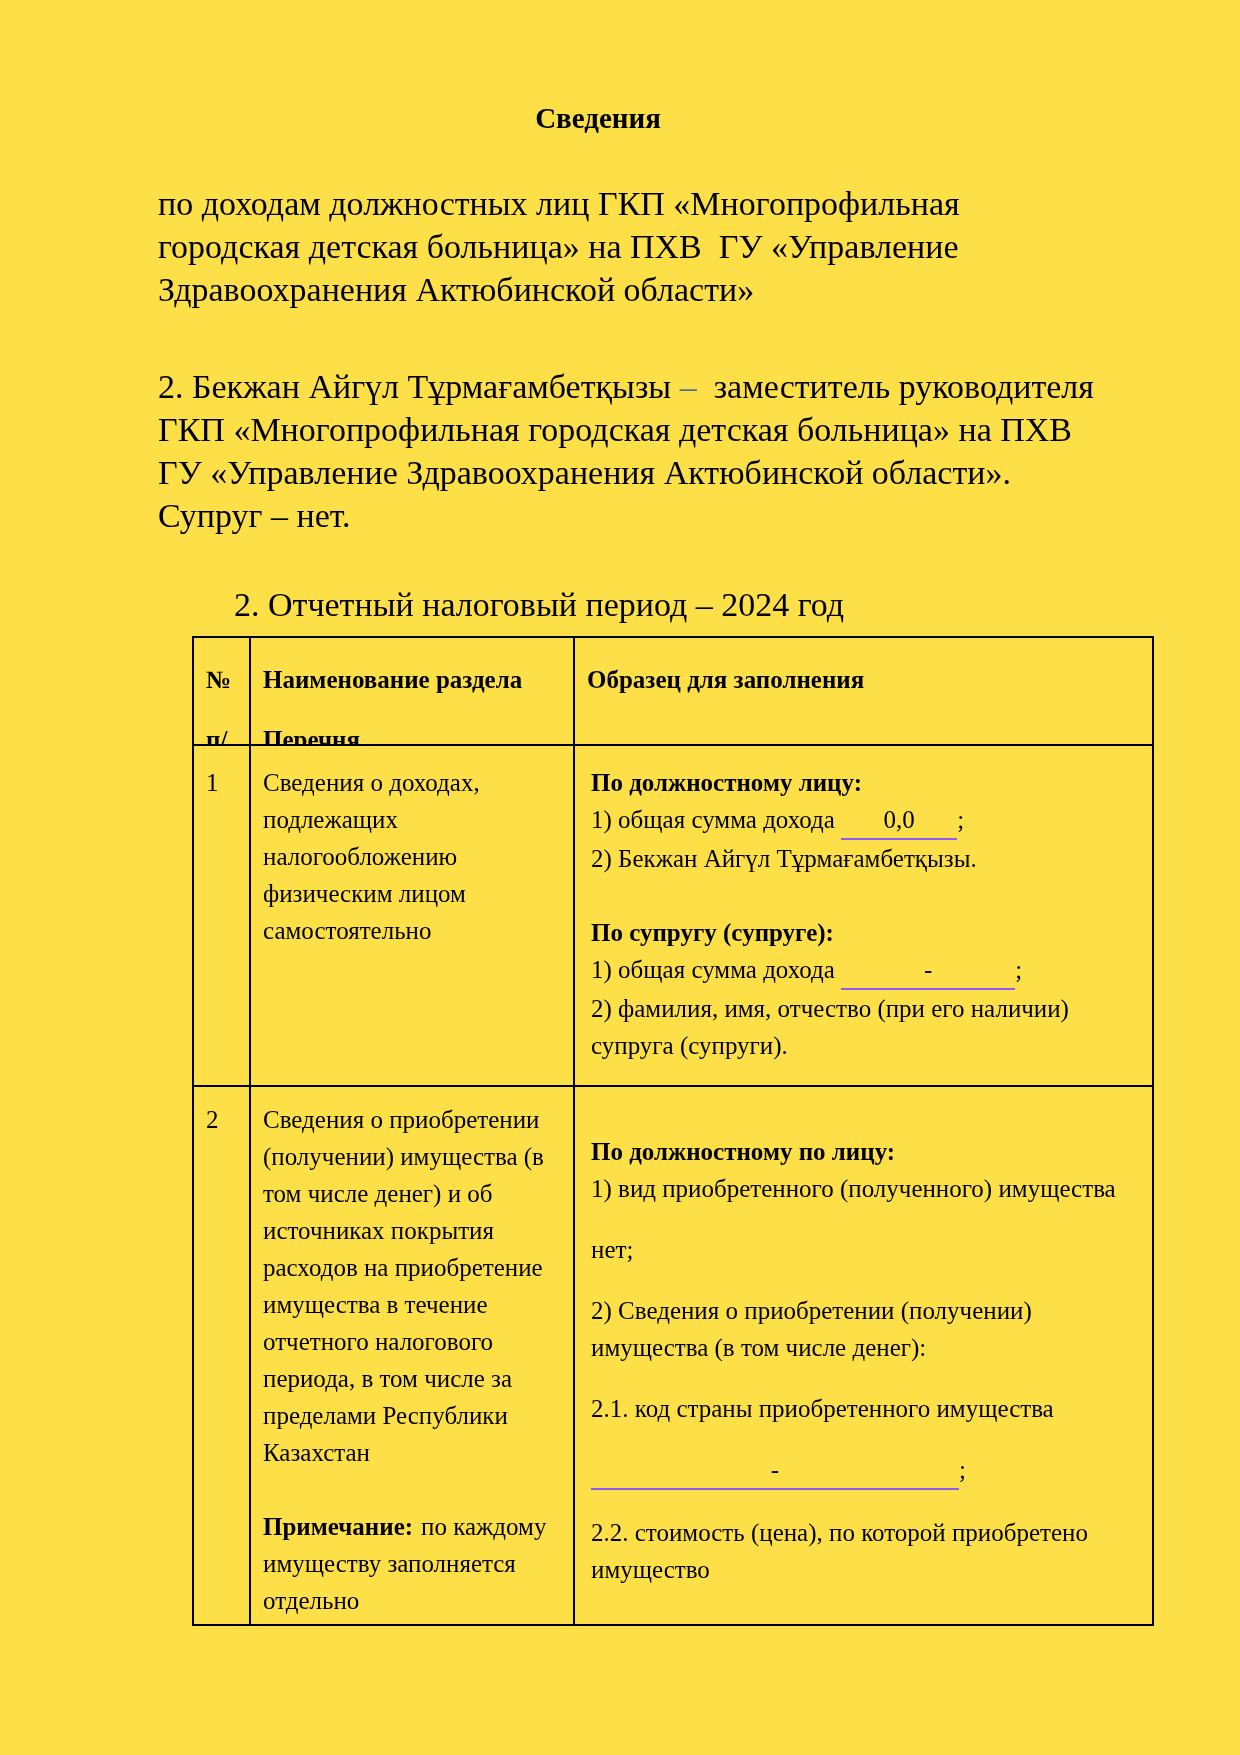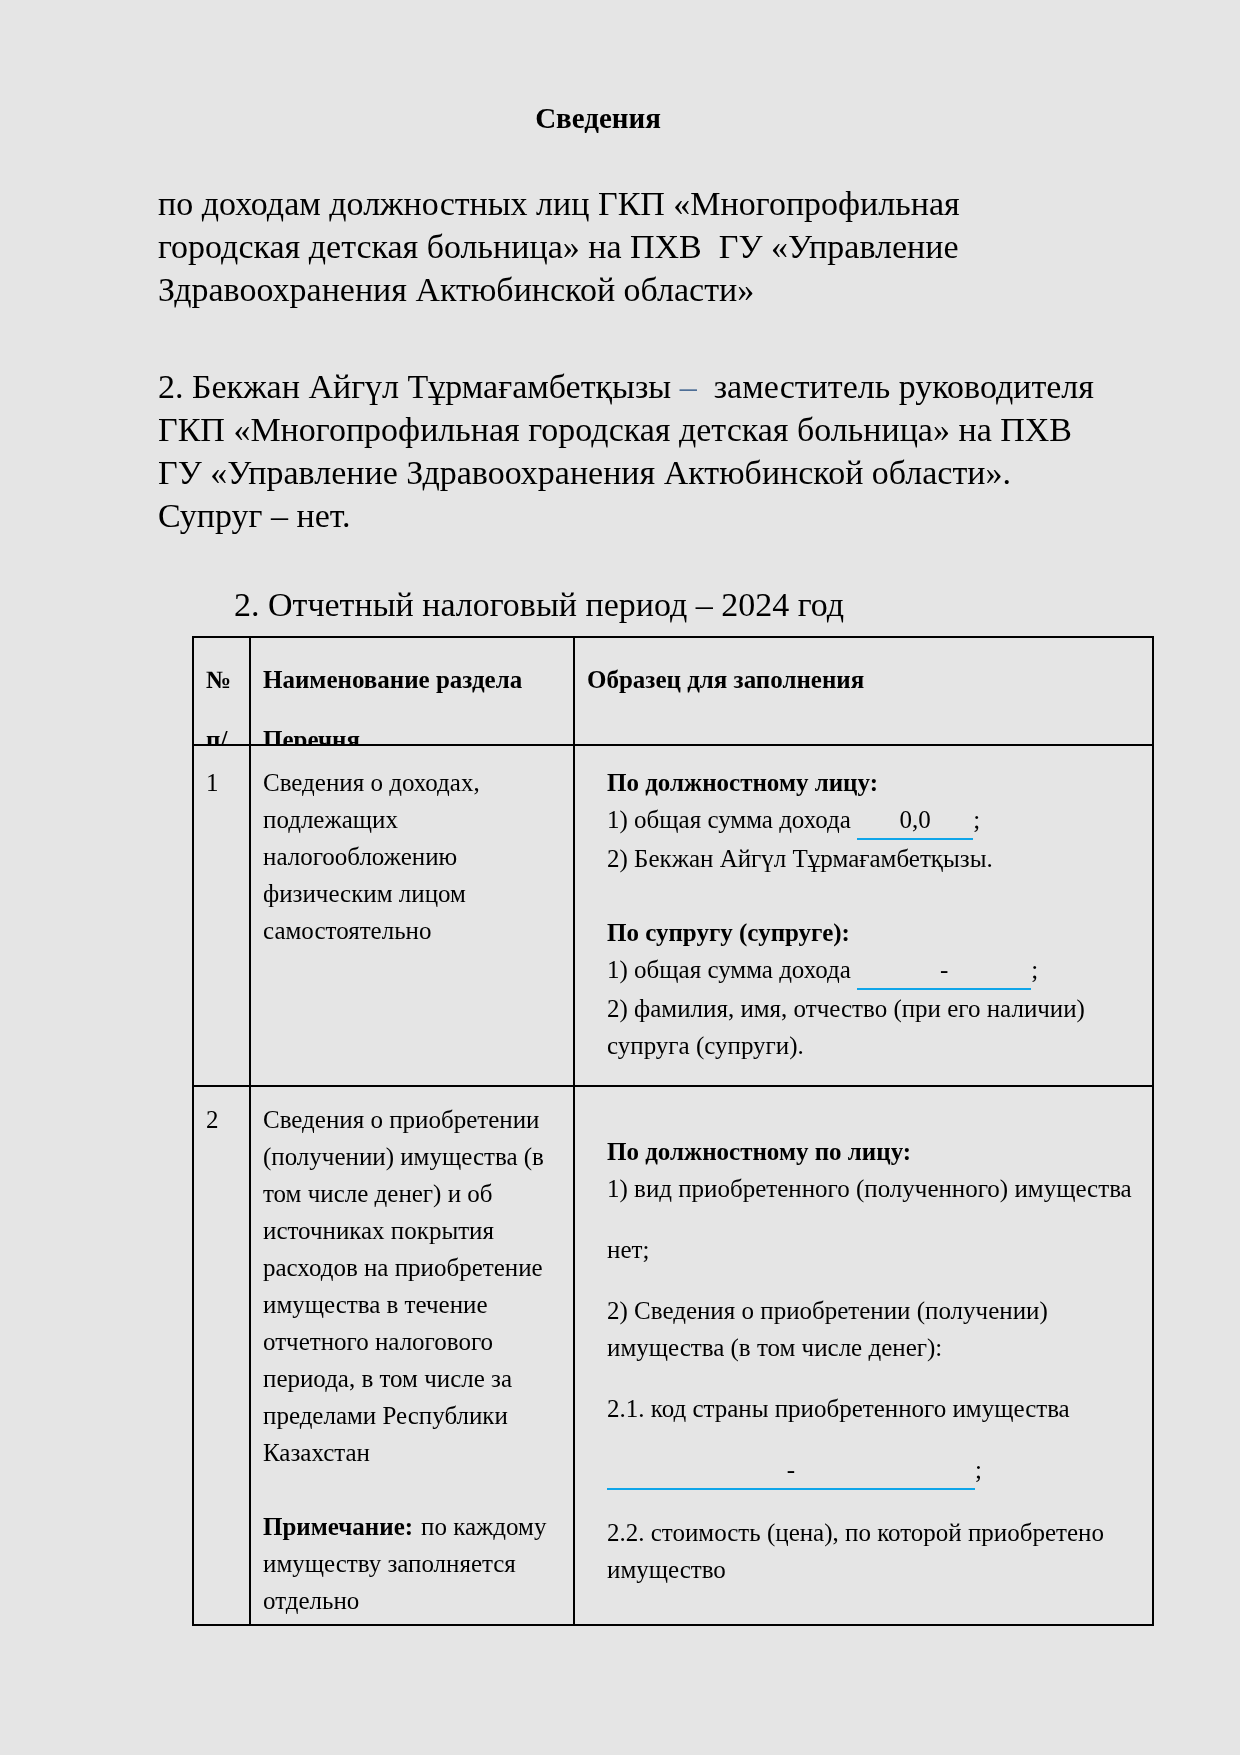--- a/index.html
+++ b/index.html
@@ -1,20 +1,20 @@
 <!DOCTYPE html>
 <html><head>
 <meta charset="utf-8">
 <style>
   html,body { margin:0; padding:0; background:#ffffff; }
   .page {
     position: relative;
     width: 1240px;
     height: 1755px;
-    background: #e5e5e5;
+    background: #fde047;
     font-family: "Liberation Serif", "DejaVu Serif", serif;
     color: #000000;
     overflow: hidden;
   }
   .content {
     padding-top: 97px;
     margin-left: 158px;
     width: 940px;
   }
   .doc-title {
@@ -51,31 +51,31 @@
   }
   .cell { box-sizing: border-box; overflow: hidden; }
   
   .cell-h { height: 106px; padding: 12px 10px 0 12px; line-height: 60px; font-weight: bold; }
   .cell-h.numhdr { white-space: pre-line; }
   
   .r1 .cell { height: 339px; }
   .r2 .cell { height: 537px; }
   .cell-num { padding: 18px 6px 0 12px; }
   .cell-sec { padding: 18px 10px 8px 12px; }
-  .cell-sam { padding: 18px 10px 0 4px; margin-left: 28px; }
+  .cell-sam { padding: 18px 10px 0 16px; }
   .r2 .cell-num { padding-top: 14px; }
   .r2 .cell-sec { padding-top: 14px; }
   .r2 .cell-sam { padding-top: 14px; }
   .cell p { margin: 0; white-space: pre-wrap; }
   .bold { font-weight: bold; }
   .blank-line { height: 37px; }
   .u { text-underline-offset: 5px; }
   .fill {
     display: inline-block;
-    border-bottom: 2px solid #0ea5e9;
+    border-bottom: 2px solid #8b5cf6;
     text-align: center;
     vertical-align: baseline;
   }
   .fill-income { width: 116px; }
   .fill-spouse { width: 174px; }
   .fill-code   { width: 368px; }
   .fill-price  { width: 231px; }
   
   .r2 .cell-sam p { margin-bottom: 24px; }
   .r2 .cell-sam p.head2 { margin-top: 32px; margin-bottom: 0; }

